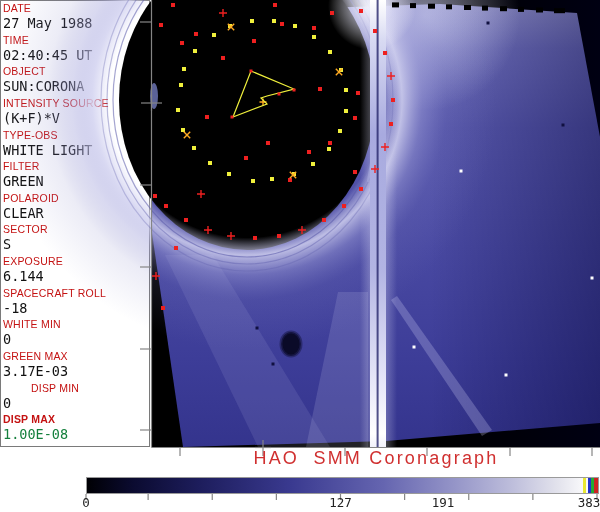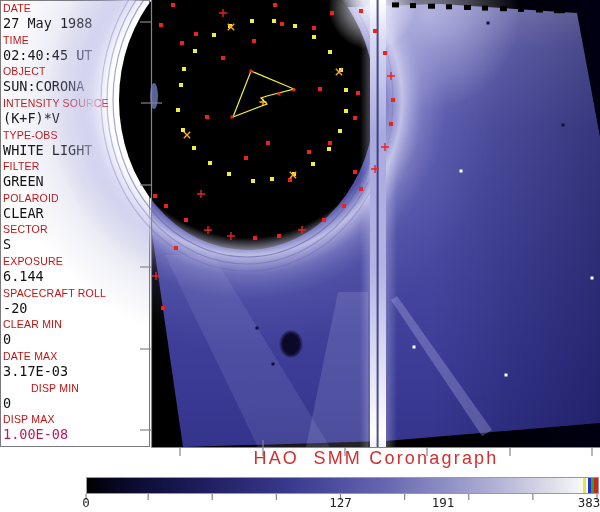--- a/index.html
+++ b/index.html
@@ -67,37 +67,37 @@
     <div class="entry">
       <div class="lbl" style="color: rgb(196, 18, 18);">SECTOR</div>
       <div class="val" style="color: rgb(17, 17, 17);">S</div>
     </div>
     <div class="entry">
       <div class="lbl" style="color: rgb(196, 18, 18);">EXPOSURE</div>
       <div class="val" style="color: rgb(17, 17, 17);">6.144</div>
     </div>
     <div class="entry">
       <div class="lbl" style="color: rgb(196, 18, 18);">SPACECRAFT ROLL</div>
-      <div class="val" style="color: rgb(17, 17, 17);">-20</div>
-    </div>
-    <div class="entry">
-      <div class="lbl" style="color: rgb(196, 18, 18);">CLEAR MIN</div>
+      <div class="val" style="color: rgb(17, 17, 17);">-18</div>
+    </div>
+    <div class="entry">
+      <div class="lbl" style="color: rgb(196, 18, 18);">WHITE MIN</div>
       <div class="val" style="color: rgb(17, 17, 17);">0</div>
     </div>
     <div class="entry">
-      <div class="lbl" style="color: rgb(196, 18, 18);">DATE MAX</div>
+      <div class="lbl" style="color: rgb(196, 18, 18);">GREEN MAX</div>
       <div class="val" style="color: rgb(17, 17, 17);">3.17E-03</div>
     </div>
     <div class="entry">
       <div class="lbl" style="color: rgb(196, 18, 18); padding-left: 28px;">DISP MIN</div>
       <div class="val" style="color: rgb(17, 17, 17);">0</div>
     </div>
     <div class="entry">
-      <div class="lbl" style="color: rgb(196, 18, 18);">DISP MAX</div>
-      <div class="val" style="color: #be185d;">1.00E-08</div>
+      <div class="lbl" style="color: rgb(196, 18, 18); font-weight: bold;">DISP MAX</div>
+      <div class="val" style="color: #15803d;">1.00E-08</div>
     </div>
   </div>
 
 <svg id="scene" width="600" height="512" viewBox="0 0 600 512">
   <defs>
     <linearGradient id="plateGrad" x1="0" y1="0" x2="0" y2="1">
       <stop offset="0" stop-color="#8f8fca"></stop>
       <stop offset="0.10" stop-color="#6e6ebb"></stop>
       <stop offset="0.28" stop-color="#5757ac"></stop>
       <stop offset="0.55" stop-color="#4949a2"></stop>

